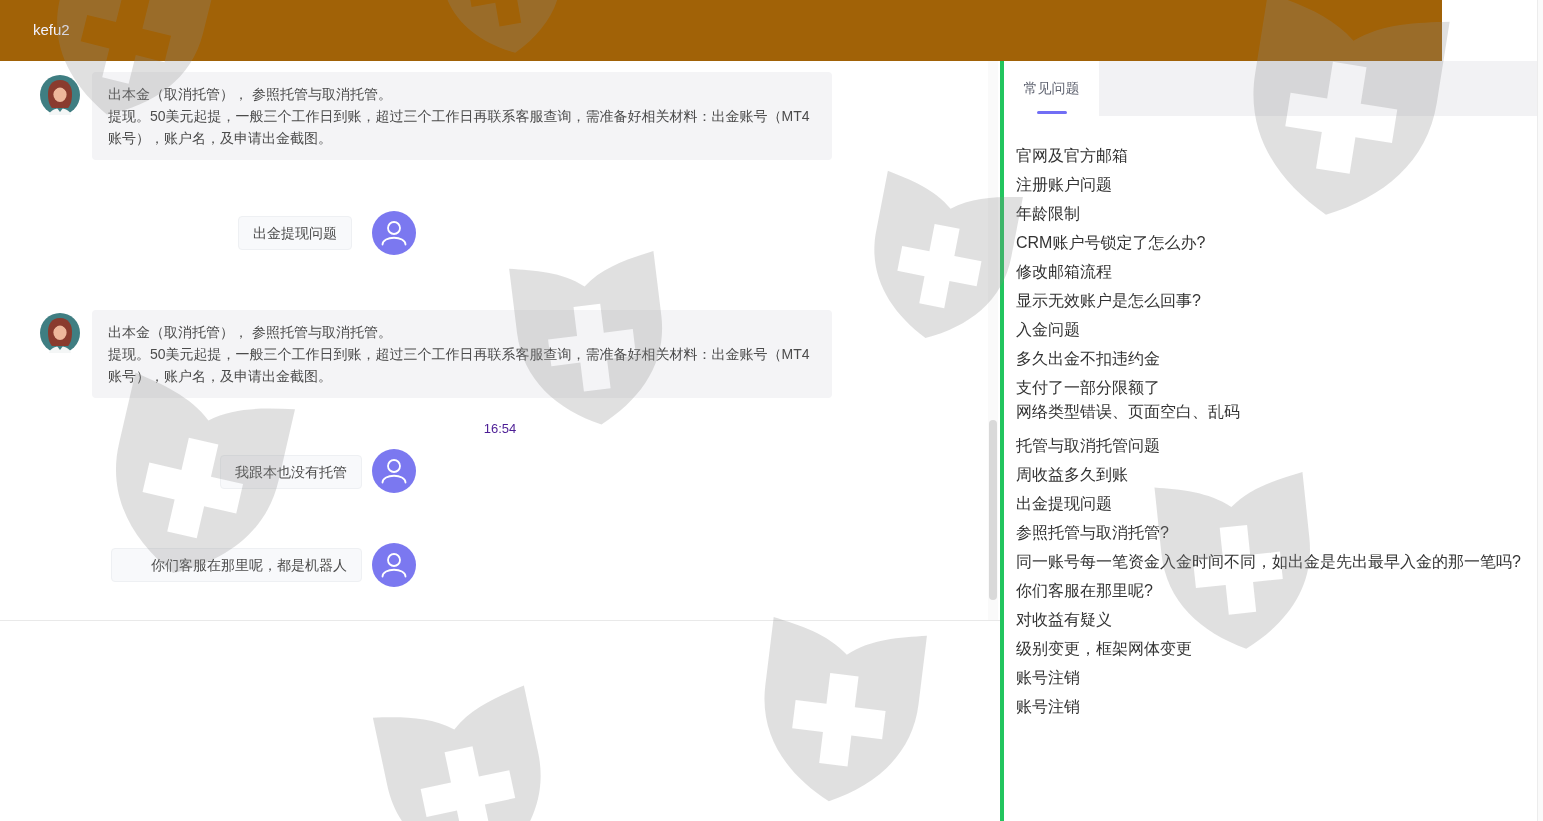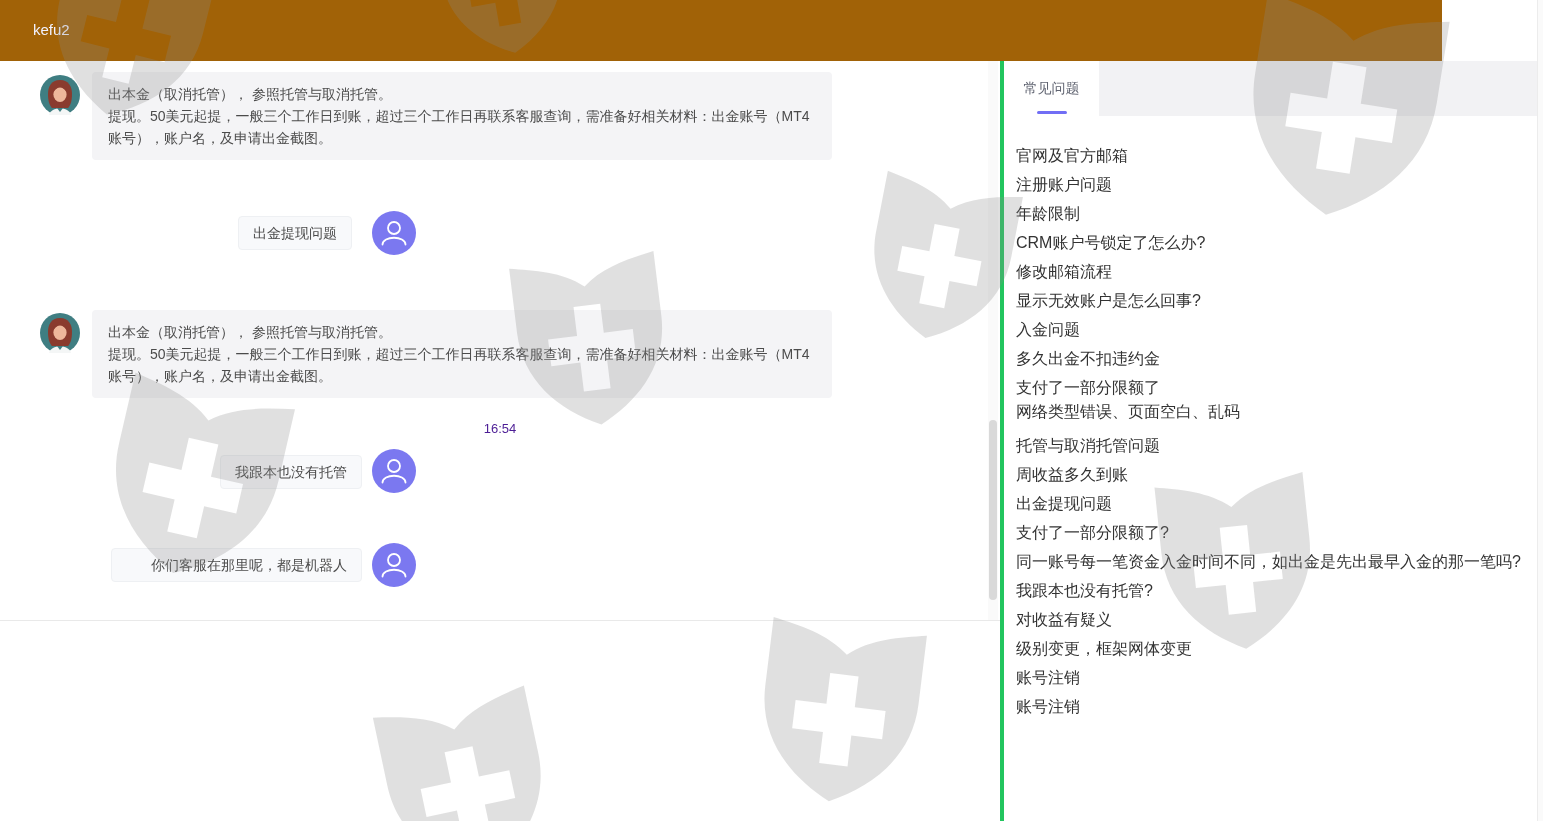--- a/index.html
+++ b/index.html
@@ -154,23 +154,23 @@
       <div class="faq-item" style="top:95px">CRM账户号锁定了怎么办?</div>
       <div class="faq-item" style="top:124px">修改邮箱流程</div>
       <div class="faq-item" style="top:153px">显示无效账户是怎么回事?</div>
       <div class="faq-item" style="top:182px">入金问题</div>
       <div class="faq-item" style="top:211px">多久出金不扣违约金</div>
       <div class="faq-item" style="top:240px">支付了一部分限额了</div>
       <div class="faq-item" style="top:264px">网络类型错误、页面空白、乱码</div>
       <div class="faq-item" style="top:298px">托管与取消托管问题</div>
       <div class="faq-item" style="top:327px">周收益多久到账</div>
       <div class="faq-item" style="top:356px">出金提现问题</div>
-      <div class="faq-item" style="top:385px">支付了一部分限额了?</div>
+      <div class="faq-item" style="top:385px">参照托管与取消托管?</div>
       <div class="faq-item" style="top:414px">同一账号每一笔资金入金时间不同，如出金是先出最早入金的那一笔吗?</div>
-      <div class="faq-item" style="top:443px">我跟本也没有托管?</div>
+      <div class="faq-item" style="top:443px">你们客服在那里呢?</div>
       <div class="faq-item" style="top:472px">对收益有疑义</div>
       <div class="faq-item" style="top:501px">级别变更，框架网体变更</div>
       <div class="faq-item" style="top:530px">账号注销</div>
       <div class="faq-item" style="top:559px">账号注销</div>
     </div>
   </div>
 
   <div class="page-scroll-track">
     
   </div>

